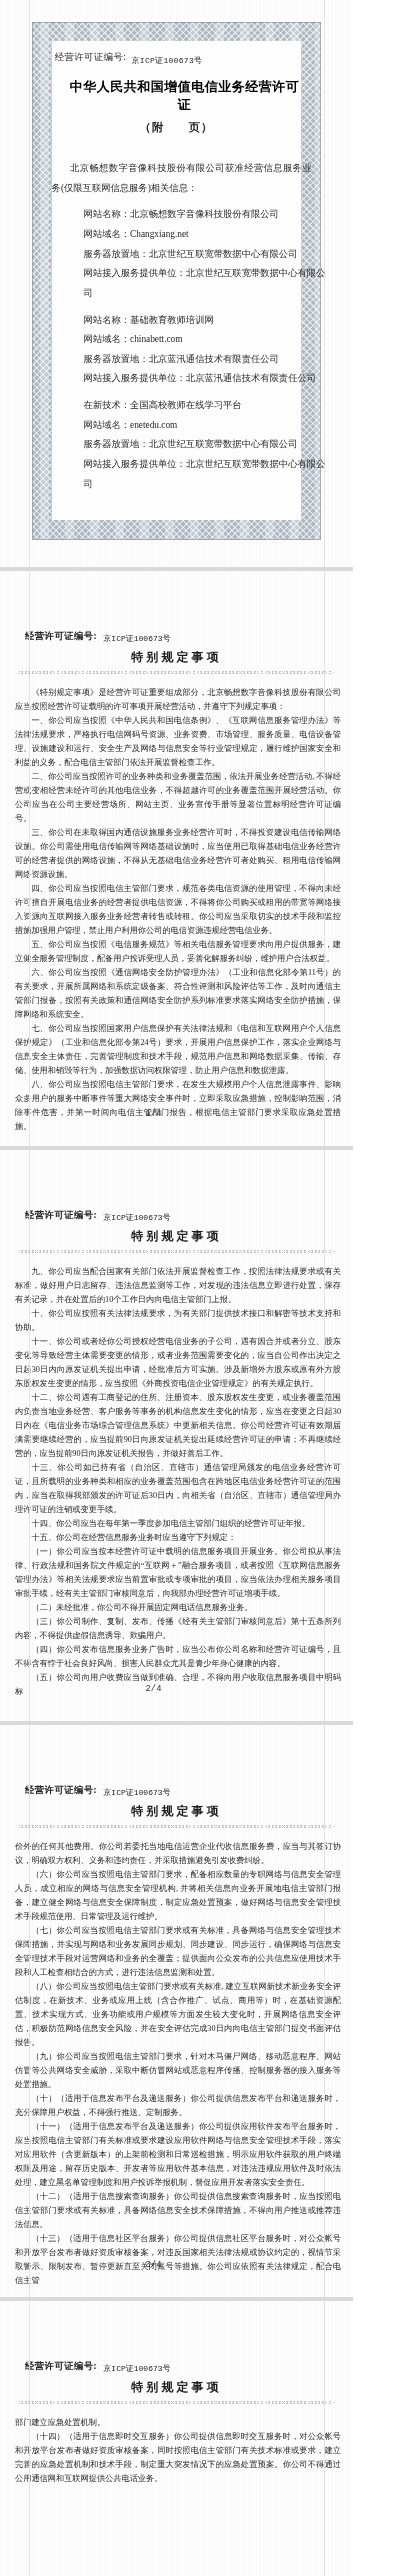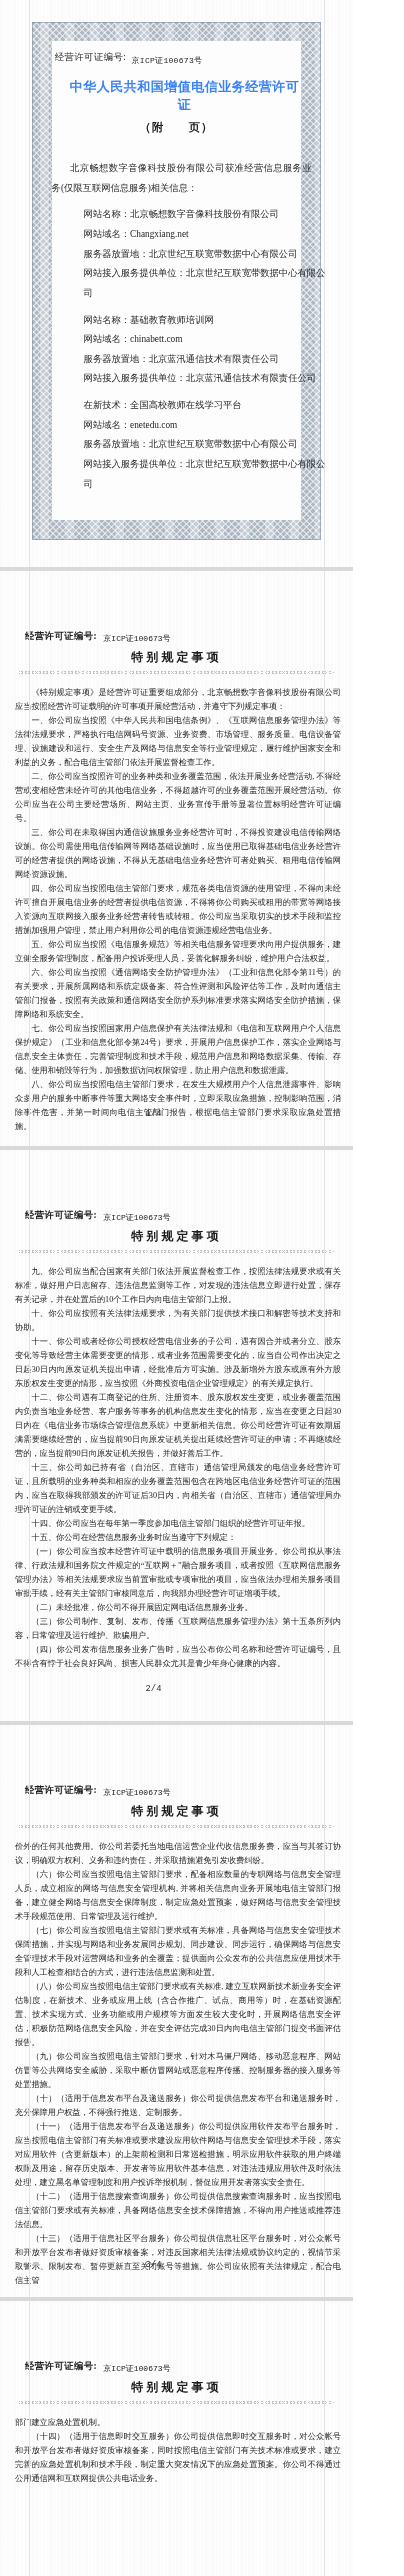--- a/index.html
+++ b/index.html
@@ -33,21 +33,21 @@
   .cert-inner {
     background:#fdfdfd; width:100%; height:100%;
     padding:10.3px 0 0 0; position:relative;
   }
   .cert-head { margin-left:3.1px; white-space:nowrap; }
   .lic-label { font-size:9.3px; color:#222; letter-spacing:0.5px; }
   .lic-no    { font-size:8px; color:#222; position:relative; top:2.1px; margin-left:3.1px;
                font-family:"Liberation Mono","DejaVu Sans Mono",monospace; letter-spacing:0.3px; }
   .cert-title {
     margin-top:13.4px; text-align:center; font-size:13px; font-weight:bold;
-    letter-spacing:0.5px; color:#3b82f6;padding-left:16px;
+    letter-spacing:0.5px; color:#000000;padding-left:16px;
   }
   .cert-subtitle {
     margin-top:6.2px; text-align:center; font-size:11.3px; font-weight:bold;
     letter-spacing:1px; color:#1e1e1e;
   }
   .cert-intro {
     margin-top:24px; width:260px; font-size:9.3px; line-height:19.6px;
     text-indent:18.5px; text-align:justify; color:#1f1f1f;
   }
   .cert-lines { margin-top:5.2px; margin-left:32px; width:242px; }
@@ -149,22 +149,23 @@
   <div class="sp-body">
     <p>九、你公司应当配合国家有关部门依法开展监督检查工作，按照法律法规要求或有关标准，做好用户日志留存、违法信息监测等工作，对发现的违法信息立即进行处置，保存有关记录，并在处置后的10个工作日内向电信主管部门上报。</p>
     <p>十、你公司应按照有关法律法规要求，为有关部门提供技术接口和解密等技术支持和协助。</p>
     <p>十一、你公司或者经你公司授权经营电信业务的子公司，遇有因合并或者分立、股东变化等导致经营主体需要变更的情形，或者业务范围需要变化的，应当自公司作出决定之日起30日内向原发证机关提出申请，经批准后方可实施。涉及新增外方股东或原有外方股东股权发生变更的情形，应当按照《外商投资电信企业管理规定》的有关规定执行。</p>
     <p>十二、你公司遇有工商登记的住所、注册资本、股东股权发生变更，或业务覆盖范围内负责当地业务经营、客户服务等事务的机构信息发生变化的情形，应当在变更之日起30日内在《电信业务市场综合管理信息系统》中更新相关信息。你公司经营许可证有效期届满需要继续经营的，应当提前90日向原发证机关提出延续经营许可证的申请；不再继续经营的，应当提前90日向原发证机关报告，并做好善后工作。</p>
     <p>十三、你公司如已持有省（自治区、直辖市）通信管理局颁发的电信业务经营许可证，且所载明的业务种类和相应的业务覆盖范围包含在跨地区电信业务经营许可证的范围内，应当在取得我部颁发的许可证后30日内，向相关省（自治区、直辖市）通信管理局办理许可证的注销或变更手续。</p>
     <p>十四、你公司应当在每年第一季度参加电信主管部门组织的经营许可证年报。</p>
     <p>十五、你公司在经营信息服务业务时应当遵守下列规定：</p>
     <p>（一）你公司应当按本经营许可证中载明的信息服务项目开展业务。你公司拟从事法律、行政法规和国务院文件规定的“互联网＋”融合服务项目，或者按照《互联网信息服务管理办法》等相关法规要求应当前置审批或专项审批的项目，应当依法办理相关服务项目审批手续，经有关主管部门审核同意后，向我部办理经营许可证增项手续。</p>
     <p>（二）未经批准，你公司不得开展固定网电话信息服务业务。</p>
-    <p>（三）你公司制作、复制、发布、传播《互联网信息服务管理办法》第十五条所列内容，日常管理及运行维护、欺骗用户。</p>
+    <p>（三）你公司制作、复制、发布、传播《经有关主管部门审核同意后》第十五条所列内容，不得提供虚假信息诱导、欺骗用户。</p>
     <p>（四）你公司发布信息服务业务广告时，应当公布你公司名称和经营许可证编号，且不得含有悖于社会良好风尚、损害人民群众尤其是青少年身心健康的内容。</p>
+    <p>（五）你公司向用户收费应当做到准确、合理，不得向用户收取信息服务项目中明码标</p>
   </div>
   <div class="page-no">2/4</div>
 </section>
 
 <section class="block divided" style="height:576px;">
   <div class="edge-l"></div>
   <div class="edge-r"></div>
   <div class="sp-head">
     <span class="sp-label">经营许可证编号:</span>
     <span class="sp-no">京ICP证100673号</span>

